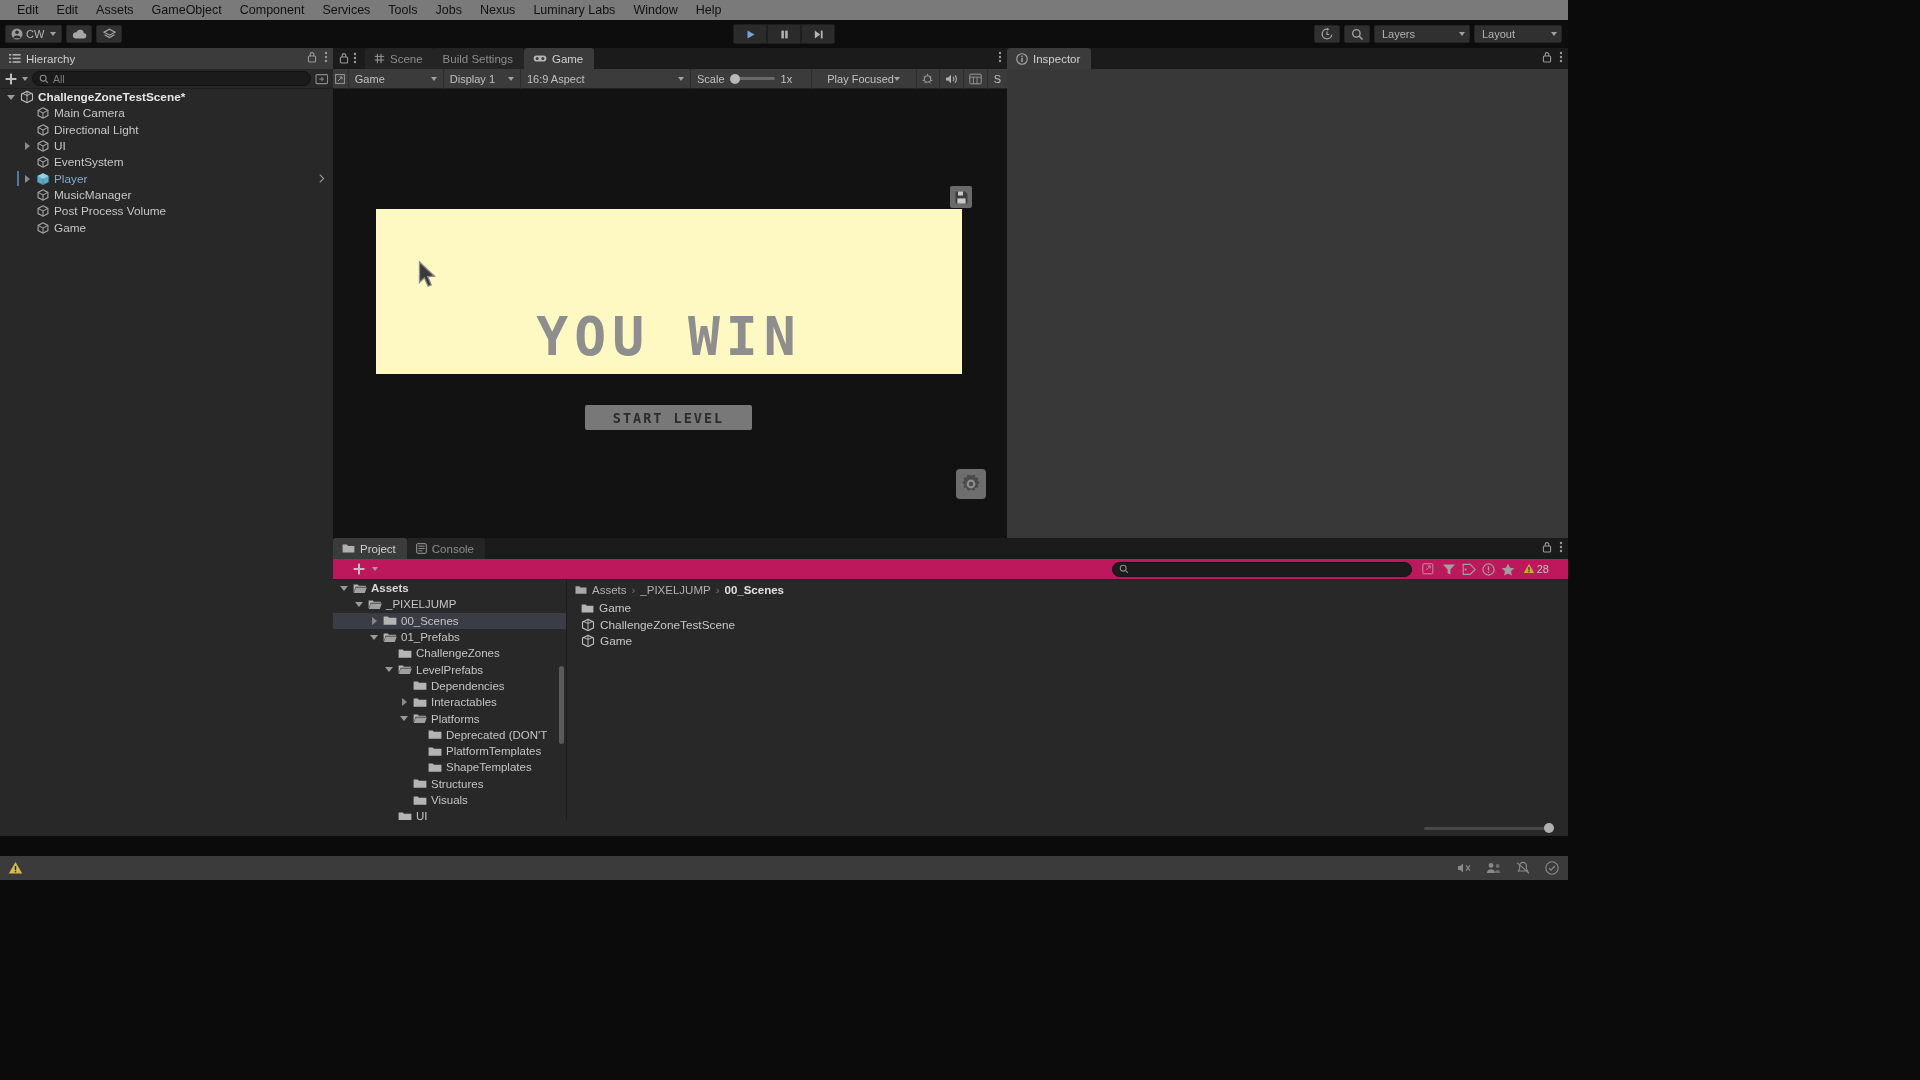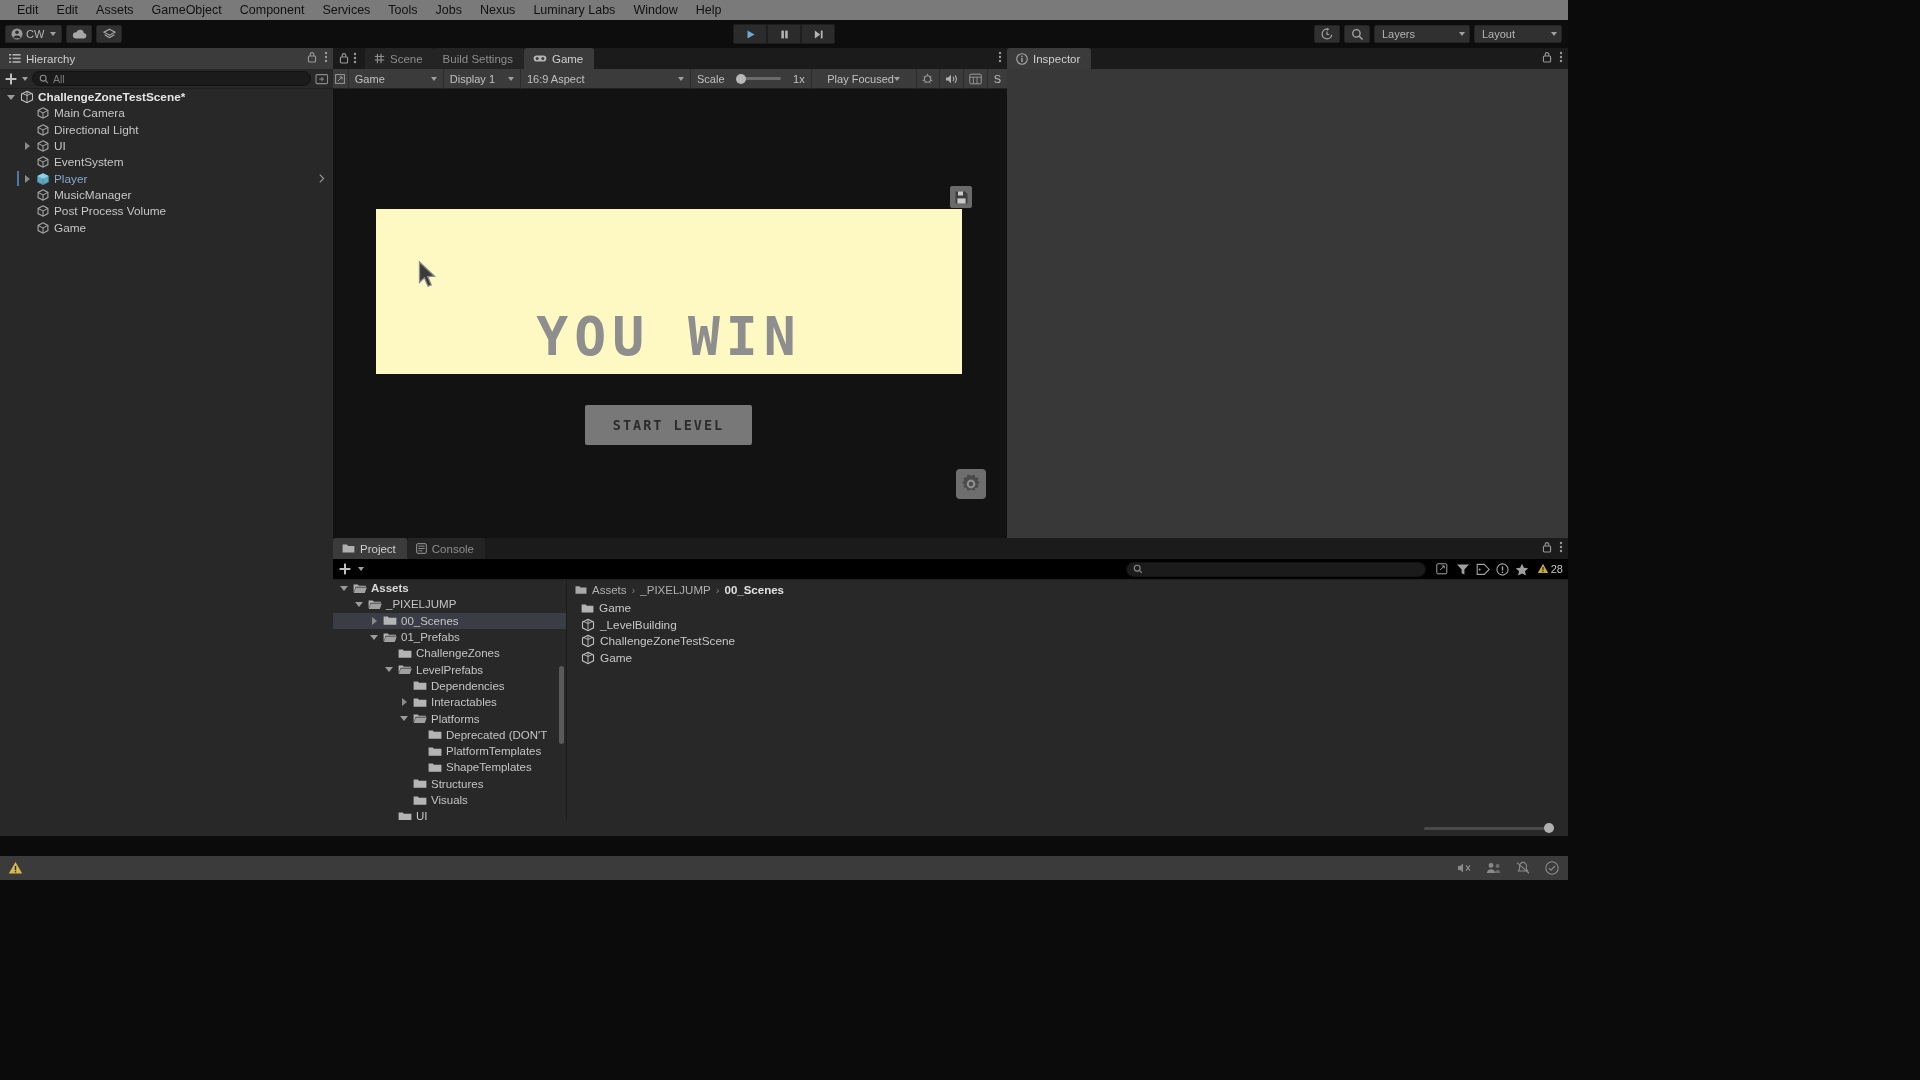--- a/index.html
+++ b/index.html
@@ -120,37 +120,37 @@
            border-bottom: 4px solid transparent; border-left: 5px solid #8a8a8a; }
 
   
   #gamepanel { left: 333px; top: 28px; width: 674px; height: 490px; }
   #gv-controls {
     height: 20px; background: #3b3b3b; display: flex; align-items: center;
     border-bottom: 1px solid #212121; font-size: 11px; color: #c0c0c0;
   }
   .gv-seg {
     height: 20px; display: flex; align-items: center; padding: 0 6px;
-    border-right: 1px solid #2c2c2c; cursor: pointer; white-space: nowrap; justify-content: space-between;
+    border-right: 1px solid #2c2c2c; cursor: pointer; white-space: nowrap;
   }
   #gv-viewport {
     position: absolute; left: 0; right: 0; top: 41px; bottom: 0;
     background: #121212; overflow: hidden;
   }
   #winpanel {
     position: absolute; left: 43px; top: 120px; width: 586px; height: 165px;
     background: #fef9c3;
   }
   #wintext {
     position: absolute; left: 0; right: 0; bottom: 7px;
     text-align: center; font-family: "DejaVu Sans Mono", monospace;
     font-size: 53px; font-weight: bold; letter-spacing: 6px; color: #8e8e8e;
   }
   #startbtn {
-    position: absolute; left: 252px; top: 316px; width: 167px; height: 40px;
+    position: absolute; left: 252px; top: 316px; width: 167px; height: 25px;
     background: #787878; border-radius: 2px; display: flex;
     align-items: center; justify-content: center; cursor: pointer;
   }
   #startbtn span {
     font-family: "DejaVu Sans Mono", monospace; font-size: 13.5px;
     font-weight: bold; letter-spacing: 2px; color: #2c2c2c;
   }
   #save-hud {
     position: absolute; left: 617px; top: 97px; width: 22px; height: 22px;
     background: #6a6a6a; border-radius: 2px;
@@ -162,22 +162,22 @@
     display: flex; align-items: center; justify-content: center;
   }
   #cursor { position: absolute; left: 85px; top: 172px; }
 
   
   #inspector { left: 1007px; top: 28px; width: 561px; height: 490px; }
 
   
   #project { left: 333px; top: 518px; width: 1235px; height: 298px; }
   #pj-tools {
-    height: 21px; background: #000000; display: flex; align-items: center;
-    padding: 0 5px; gap: 6px; border-bottom: 1px solid #212121;
+    height: 21px; background: #be185d; display: flex; align-items: center;
+    padding: 0 19px; gap: 6px; border-bottom: 1px solid #212121;
   }
   #pj-split { position: absolute; left: 0; top: 42px; right: 0; bottom: 16px; display: flex; }
   #pj-tree {
     width: 234px; background: #282828; position: relative; overflow: hidden;
     border-right: 1px solid #1c1c1c;
   }
   .prow {
     height: 16.3px; display: flex; align-items: center; gap: 4px;
     font-size: 11.5px; color: #c4c4c4; cursor: pointer; white-space: nowrap;
     position: relative;
@@ -931,29 +931,20 @@
               </span>
               <span>Game</span>
             </div>
             <div class="arow">
               <span class="ficon">
                 <svg width="14" height="14" viewBox="0 0 14 14">
                   <path d="M7 1.3 12.5 4.2v5.6L7 12.7 1.5 9.8V4.2z" fill="none" stroke="#c0c0c0" stroke-width="1.1"></path>
                   <path d="M7 1.3v4.2M7 5.5 1.8 3.1M7 5.5l5.2-2.4M7 5.5v7.2" fill="none" stroke="#c0c0c0" stroke-width="0.9"></path>
                 </svg>
               </span>
-              <span>_LevelBuilding</span>
-            </div>
-            <div class="arow">
-              <span class="ficon">
-                <svg width="14" height="14" viewBox="0 0 14 14">
-                  <path d="M7 1.3 12.5 4.2v5.6L7 12.7 1.5 9.8V4.2z" fill="none" stroke="#c0c0c0" stroke-width="1.1"></path>
-                  <path d="M7 1.3v4.2M7 5.5 1.8 3.1M7 5.5l5.2-2.4M7 5.5v7.2" fill="none" stroke="#c0c0c0" stroke-width="0.9"></path>
-                </svg>
-              </span>
               <span>ChallengeZoneTestScene</span>
             </div>
             <div class="arow">
               <span class="ficon">
                 <svg width="14" height="14" viewBox="0 0 14 14">
                   <path d="M7 1.3 12.5 4.2v5.6L7 12.7 1.5 9.8V4.2z" fill="none" stroke="#c0c0c0" stroke-width="1.1"></path>
                   <path d="M7 1.3v4.2M7 5.5 1.8 3.1M7 5.5l5.2-2.4M7 5.5v7.2" fill="none" stroke="#c0c0c0" stroke-width="0.9"></path>
                 </svg>
               </span>
               <span>Game</span>

